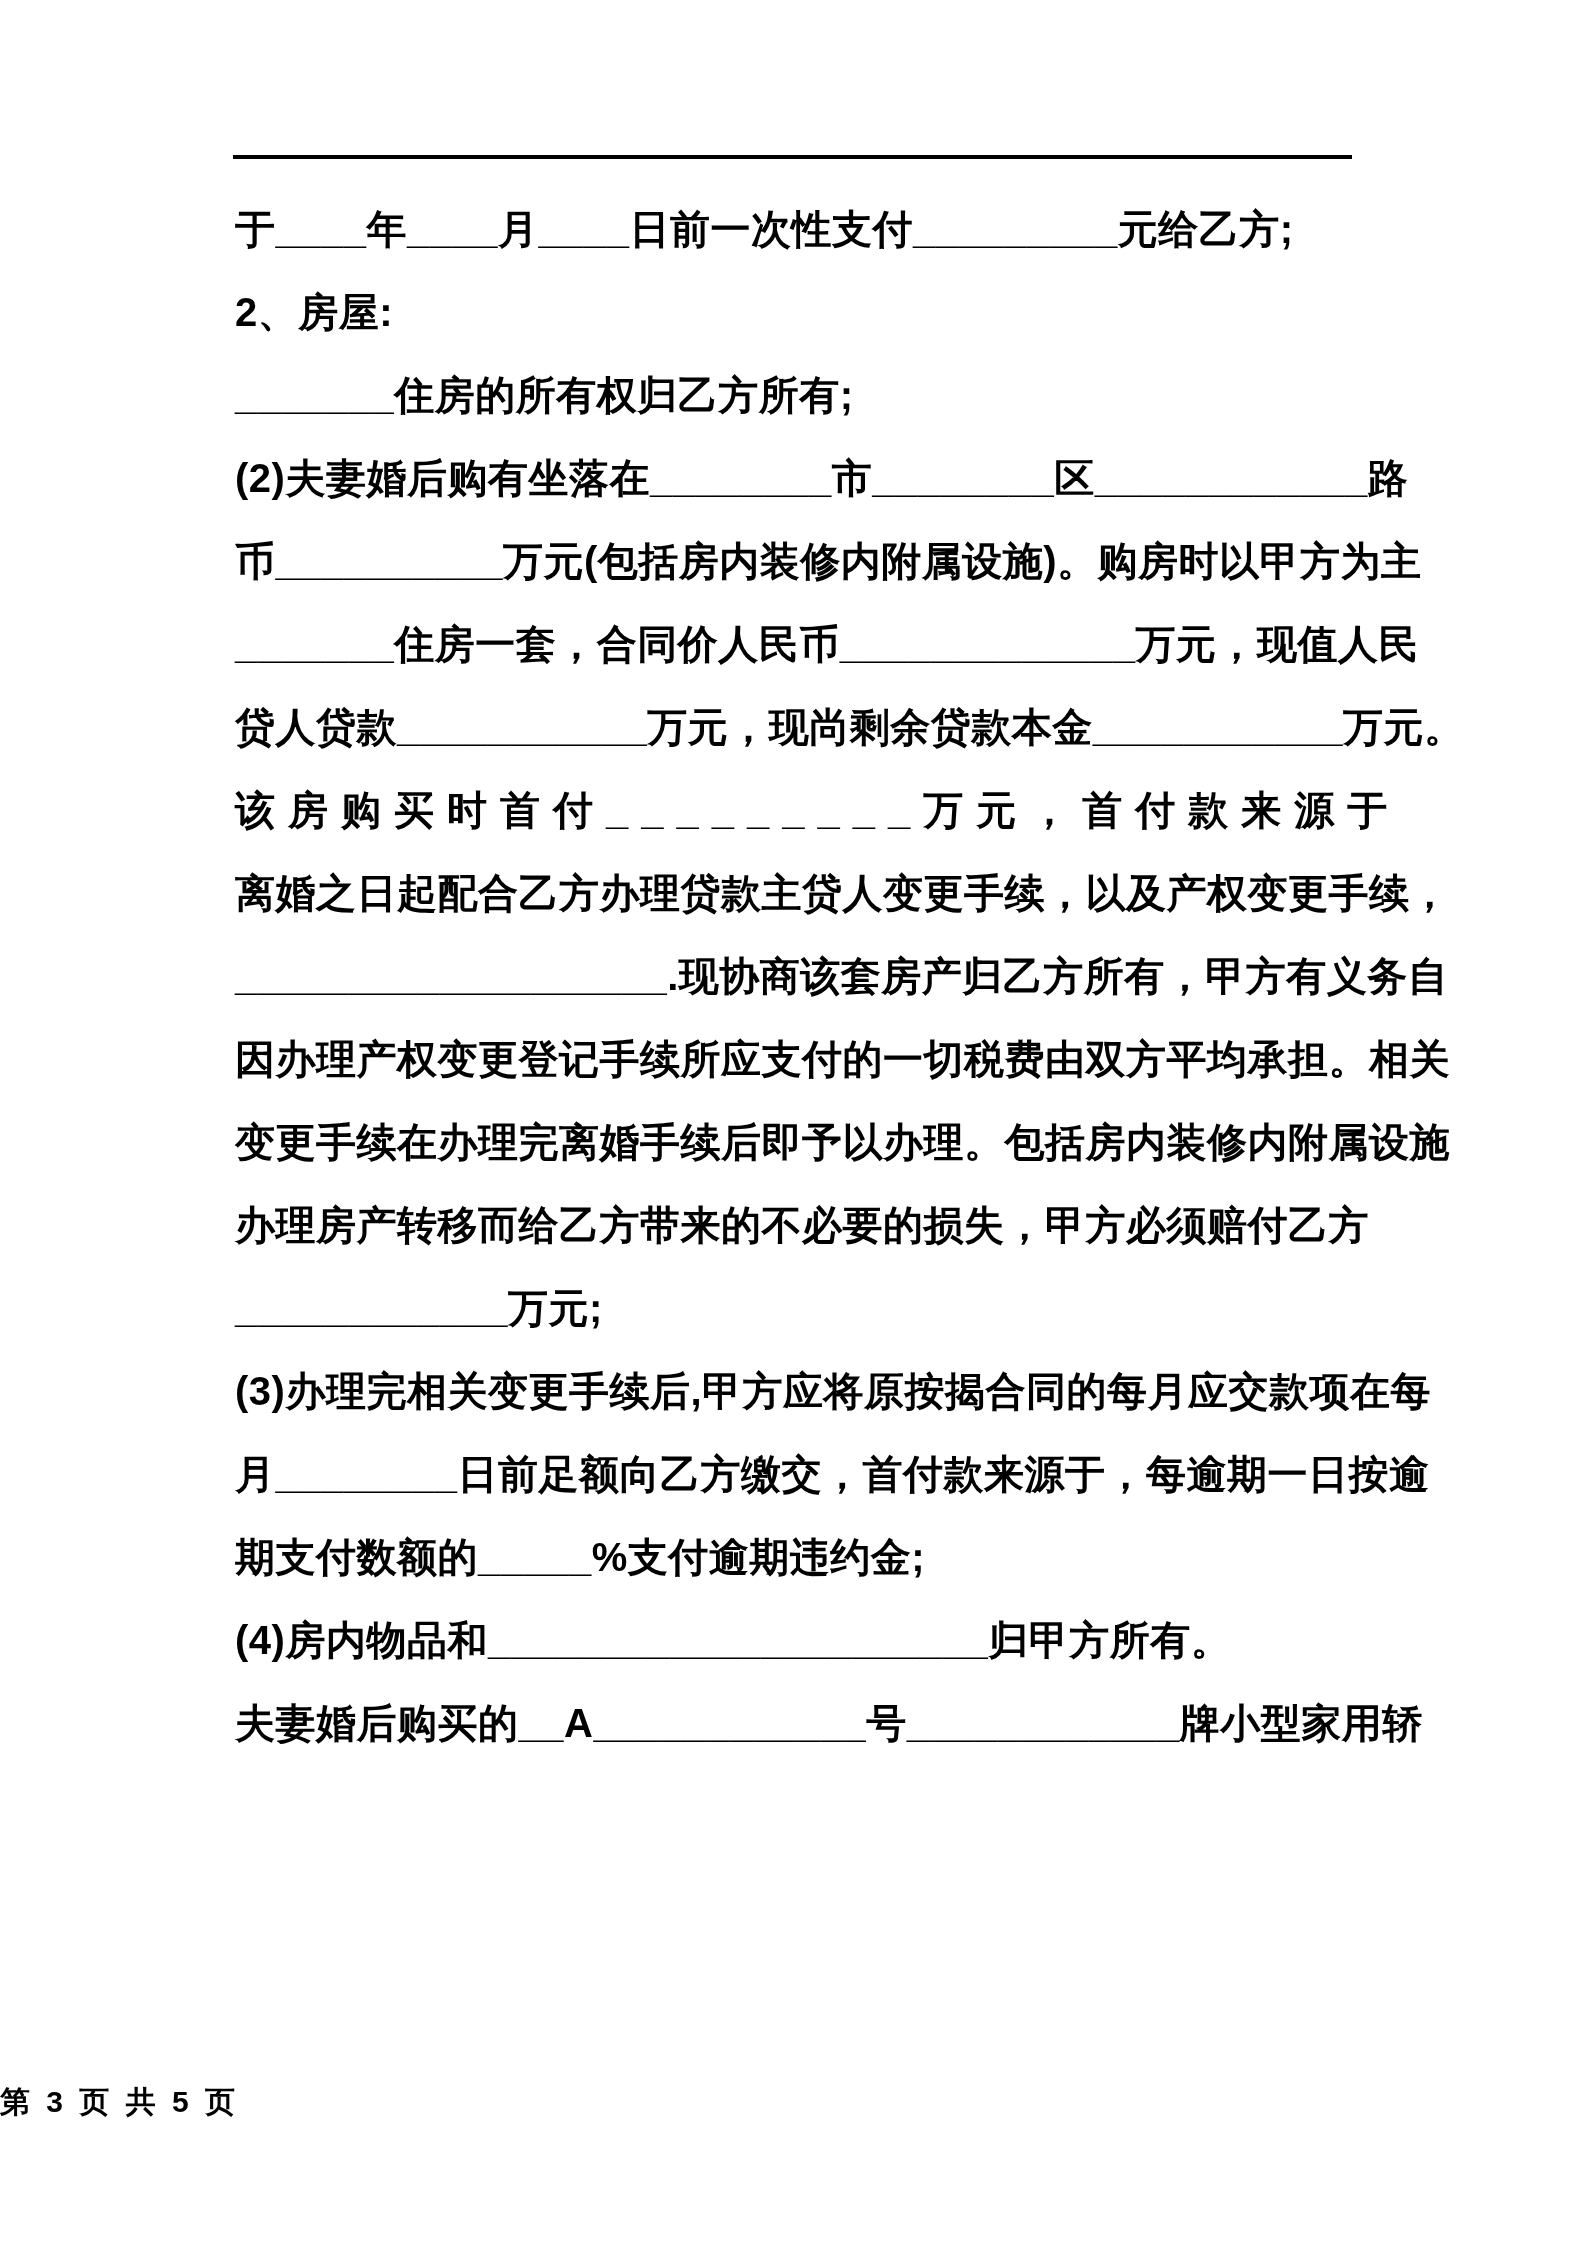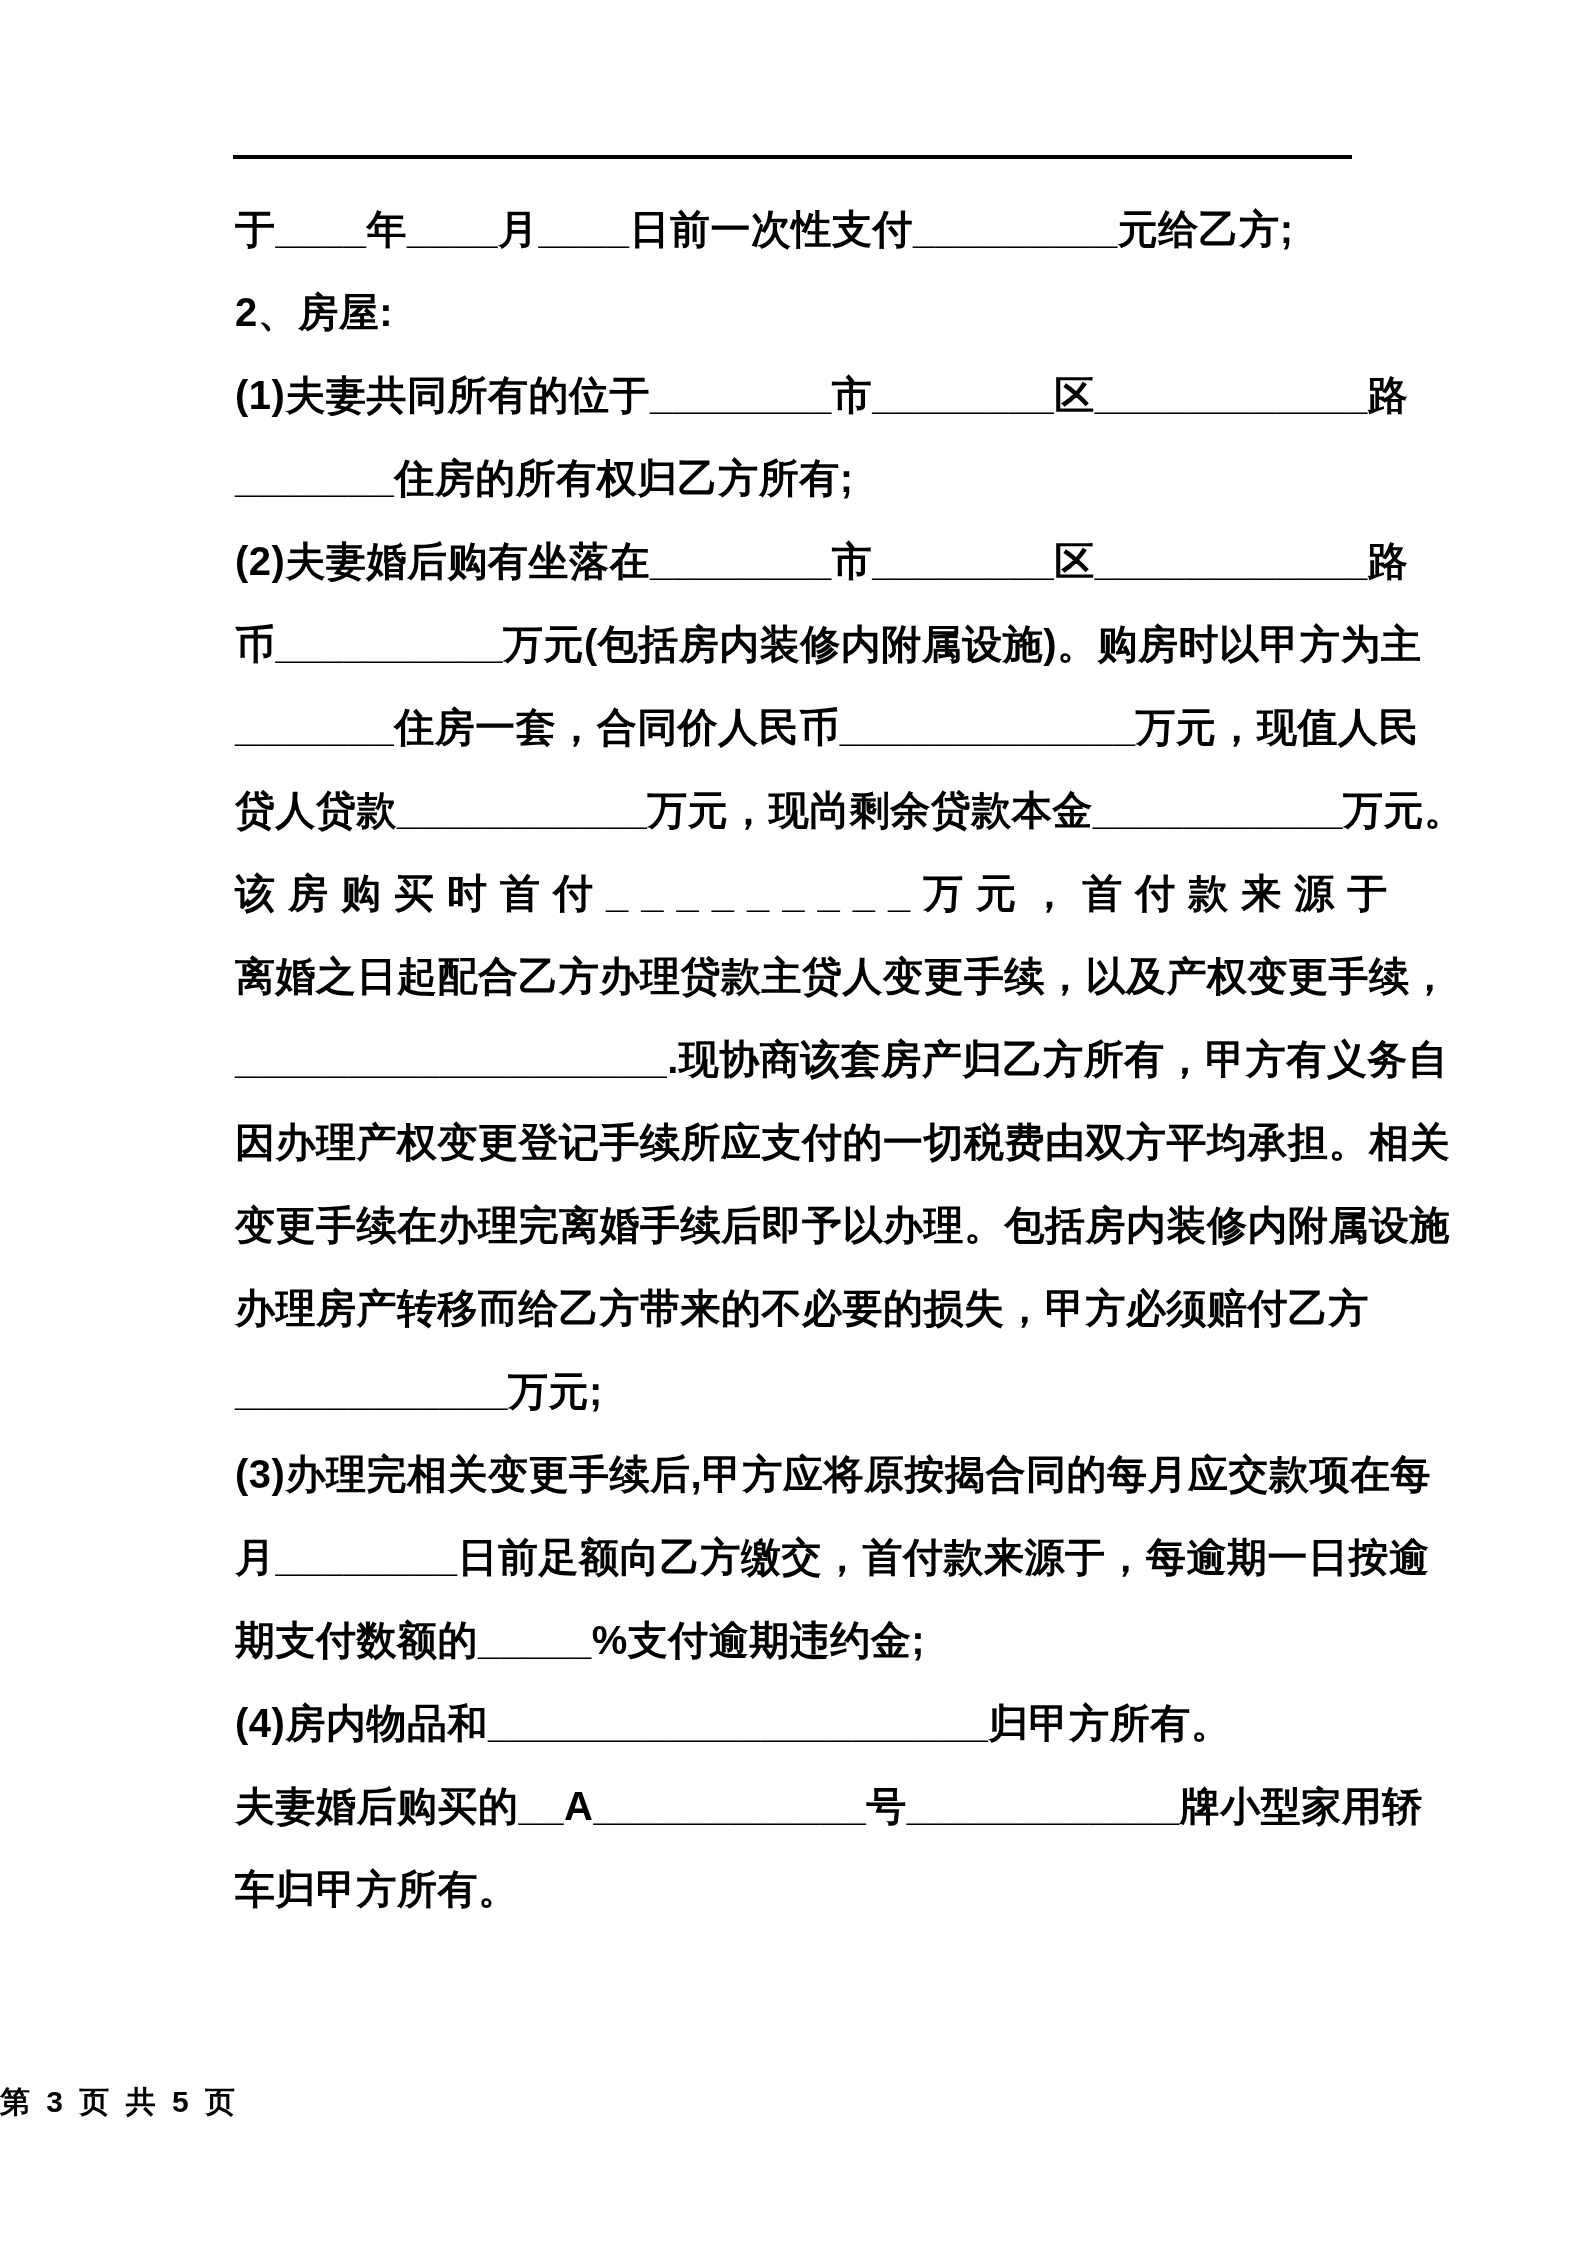--- a/index.html
+++ b/index.html
@@ -55,36 +55,34 @@
 </head>
 <body>
 
 <div class="page">
 
   <div class="top-rule"></div>
 
   <div class="content">
     <div class="line">于____年____月____日前一次性支付_________元给乙方;</div>
     <div class="line">2、房屋:</div>
-    <div class="line">(1)夫妻共同所有的位于________市________区____________路</div>
     <div class="line">_______住房的所有权归乙方所有;</div>
     <div class="line">(2)夫妻婚后购有坐落在________市________区____________路</div>
     <div class="line">币__________万元(包括房内装修内附属设施)。购房时以甲方为主</div>
     <div class="line">_______住房一套，合同价人民币_____________万元，现值人民</div>
     <div class="line">贷人贷款___________万元，现尚剩余贷款本金___________万元。</div>
     <div class="line spaced">该房购买时首付_________万元，首付款来源于</div>
     <div class="line">离婚之日起配合乙方办理贷款主贷人变更手续，以及产权变更手续，</div>
     <div class="line">___________________.现协商该套房产归乙方所有，甲方有义务自</div>
     <div class="line">因办理产权变更登记手续所应支付的一切税费由双方平均承担。相关</div>
     <div class="line">变更手续在办理完离婚手续后即予以办理。包括房内装修内附属设施</div>
     <div class="line">办理房产转移而给乙方带来的不必要的损失，甲方必须赔付乙方</div>
     <div class="line">____________万元;</div>
     <div class="line">(3)办理完相关变更手续后,甲方应将原按揭合同的每月应交款项在每</div>
     <div class="line">月________日前足额向乙方缴交，首付款来源于，每逾期一日按逾</div>
     <div class="line">期支付数额的_____%支付逾期违约金;</div>
     <div class="line">(4)房内物品和______________________归甲方所有。</div>
     <div class="line">夫妻婚后购买的__A____________号____________牌小型家用轿</div>
-    <div class="line">车归甲方所有。</div>
   </div>
 
   <div class="footer">第 3 页 共 5 页</div>
 
 </div>
 
 </body></html>

